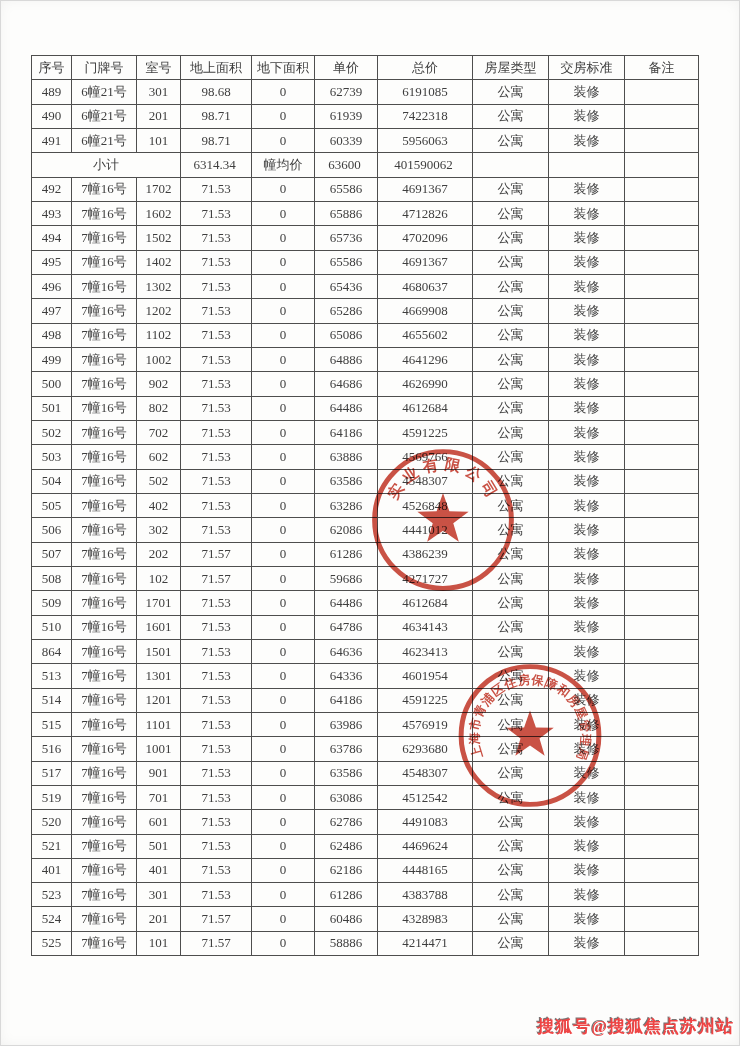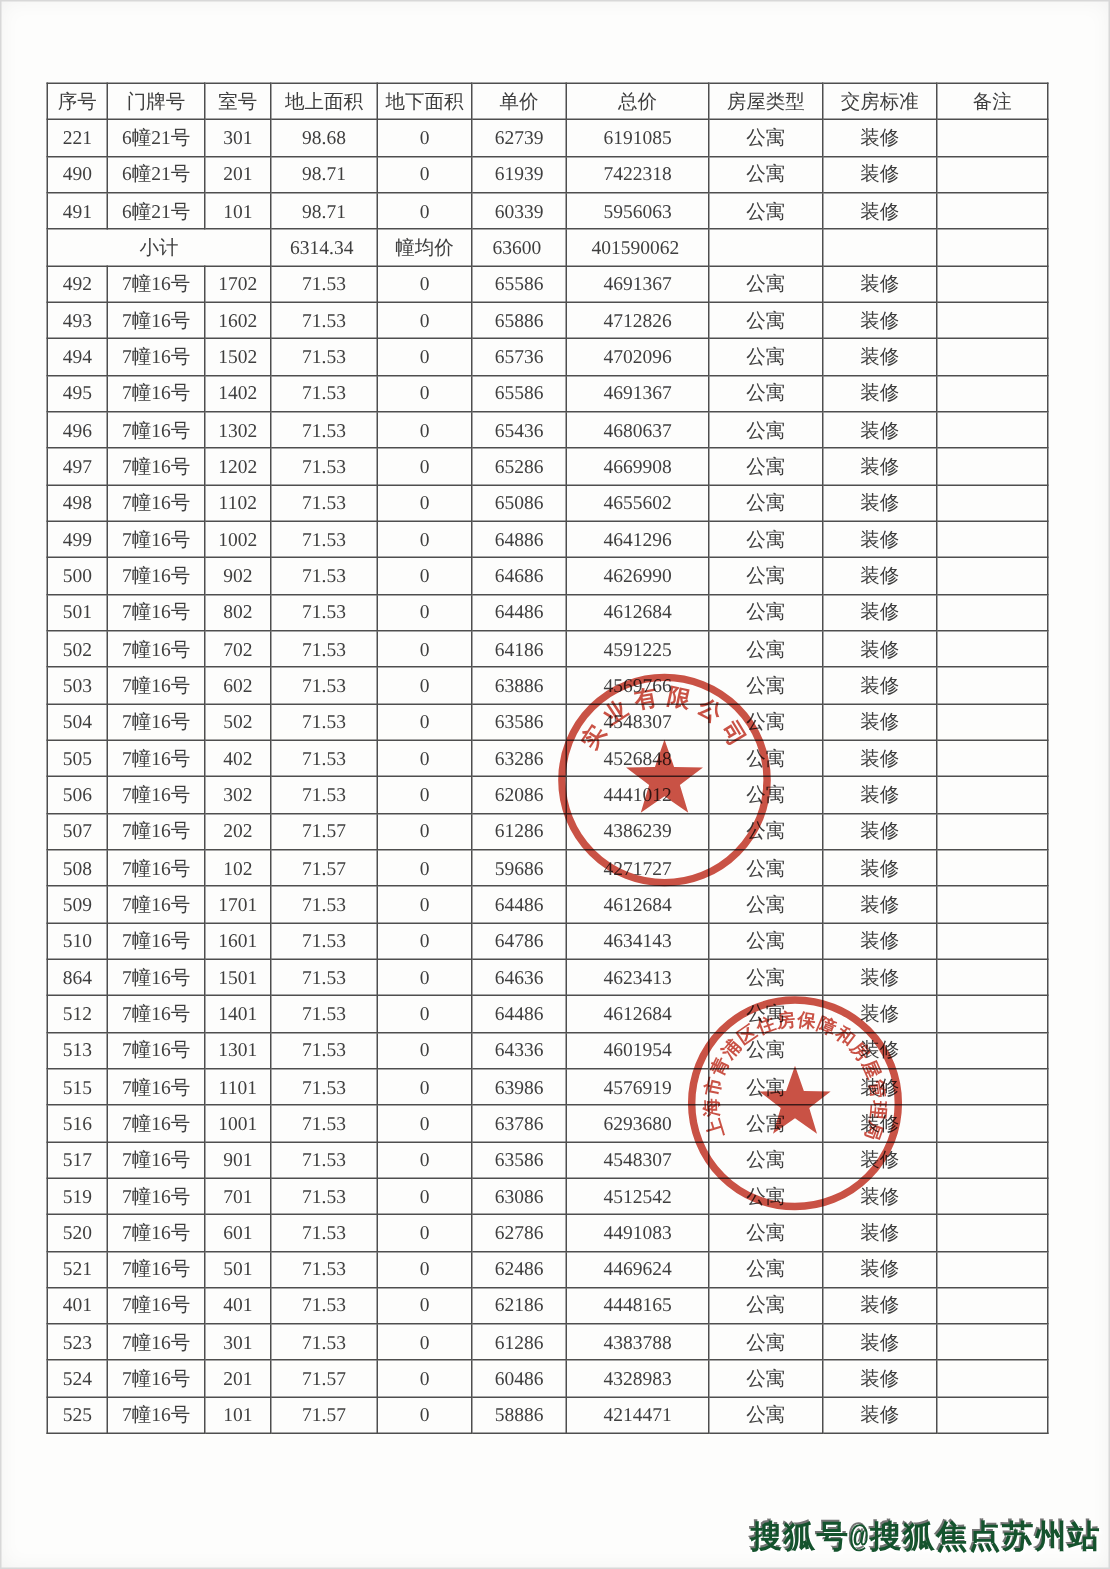--- a/index.html
+++ b/index.html
@@ -24,23 +24,23 @@
   td.ra{text-align:center;padding-right:5px}
   .stamp{position:absolute;mix-blend-mode:multiply;opacity:.88;filter:blur(.35px)}
   #stamp-company{left:364px;top:448px;width:158px;height:144px}
   #stamp-gov{left:454px;top:663px;width:152px;height:145px}
   .stamp-ring{fill:none;stroke:#c43a2c;stroke-width:5.5}
   .stamp-star{fill:#c43a2c}
   .stamp-arc-path{fill:none;stroke:none}
   .stamp-text{fill:#c43a2c;font-family:"Liberation Serif","DejaVu Serif",serif;font-weight:bold}
   .watermark{
     position:absolute;right:6px;bottom:8px;
-    font-family:Liberation Mono, monospace;
-    font-weight:bold;font-size:21px;letter-spacing:1px;
-    color:#14532d;
+    font-family:Liberation Serif, serif;
+    font-weight:bold;font-size:17px;letter-spacing:1px;
+    color:#ef4444;
     text-shadow:1px 1px 0 #ffffff,-1px -1px 0 #757575,2px 2px 2px rgba(255,255,255,.9);
   }
 </style>
 </head>
 <body>
 
 <div class="page-edge"></div>
 
 <table class="price-table">
   <colgroup>
@@ -64,21 +64,21 @@
         <th>地下面积</th>
         <th>单价</th>
         <th>总价</th>
         <th>房屋类型</th>
         <th>交房标准</th>
         <th>备注</th>
       </tr>
   </thead>
   <tbody>
       <tr>
-        <td>221</td>
+        <td>489</td>
         <td>6幢21号</td>
         <td>301</td>
         <td>98.68</td>
         <td>0</td>
         <td>62739</td>
         <td>6191085</td>
         <td>公寓</td>
         <td>装修</td>
         <td></td>
       </tr>
@@ -350,39 +350,39 @@
         <td>1501</td>
         <td>71.53</td>
         <td>0</td>
         <td>64636</td>
         <td>4623413</td>
         <td>公寓</td>
         <td>装修</td>
         <td></td>
       </tr>
       <tr>
-        <td>512</td>
-        <td>7幢16号</td>
-        <td>1401</td>
-        <td>71.53</td>
-        <td>0</td>
-        <td>64486</td>
-        <td>4612684</td>
-        <td>公寓</td>
-        <td>装修</td>
-        <td></td>
-      </tr>
-      <tr>
         <td>513</td>
         <td>7幢16号</td>
         <td>1301</td>
         <td>71.53</td>
         <td>0</td>
         <td>64336</td>
         <td>4601954</td>
+        <td>公寓</td>
+        <td>装修</td>
+        <td></td>
+      </tr>
+      <tr>
+        <td>514</td>
+        <td>7幢16号</td>
+        <td>1201</td>
+        <td>71.53</td>
+        <td>0</td>
+        <td>64186</td>
+        <td>4591225</td>
         <td>公寓</td>
         <td>装修</td>
         <td></td>
       </tr>
       <tr>
         <td>515</td>
         <td>7幢16号</td>
         <td>1101</td>
         <td>71.53</td>
         <td>0</td>

